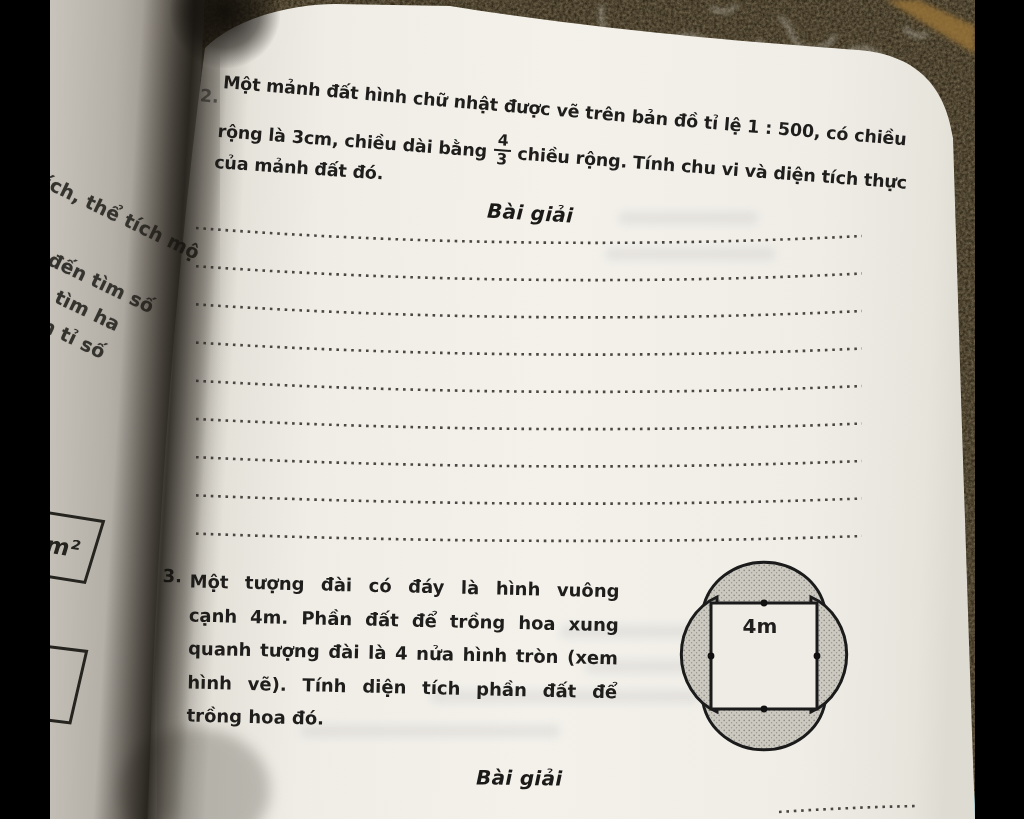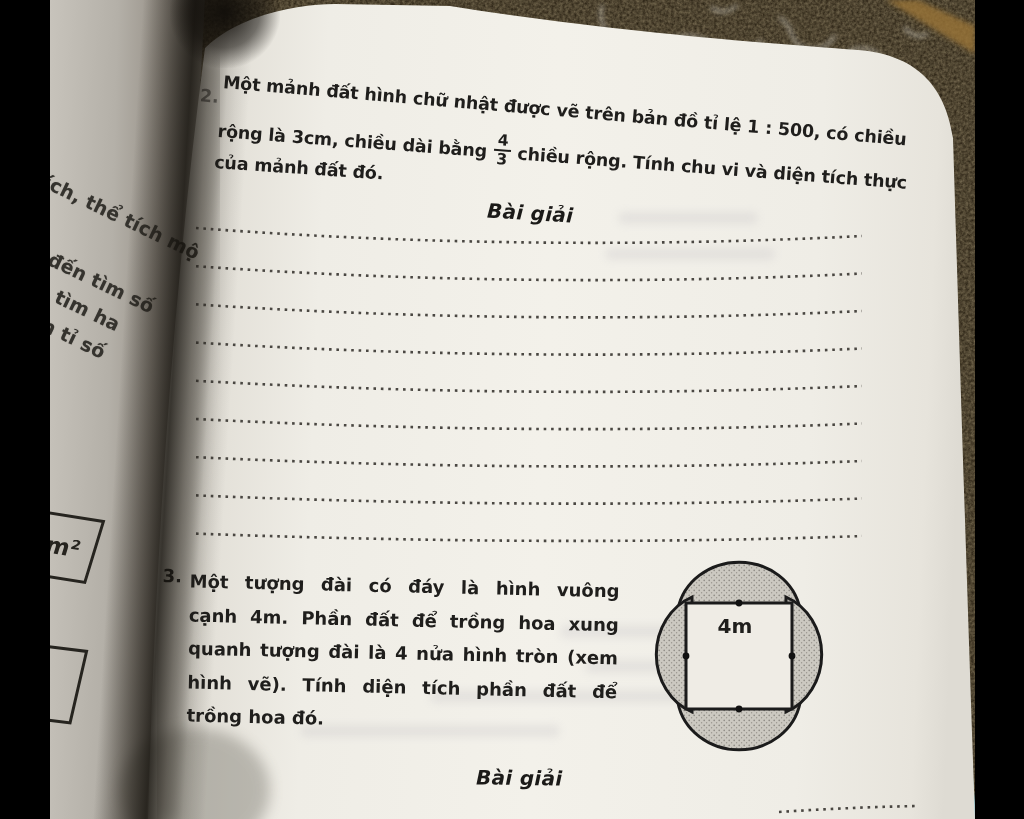--- a/index.html
+++ b/index.html
@@ -51,21 +51,21 @@
 
   .p3{position:absolute;left:163px;top:564px;width:460px;z-index:10;
     transform:rotate(1.3deg);transform-origin:left top;font-size:18px;font-weight:600;
     color:#1f1e1c;}
   .p3 .p3-num{position:absolute;left:0;top:1px;}
   .p3 .p3-lines{margin-left:27px;width:430px;line-height:33.5px;}
   .p3 .p3-line{text-align:justify;text-align-last:justify;}
   .p3 .p3-line:last-child{text-align-last:left;}
 
   
-  .figure-wrap{position:absolute;left:623px;top:549px;z-index:15;}
+  .figure-wrap{position:absolute;left:648px;top:549px;z-index:15;}
 
   
   .spine-overlay{position:absolute;left:118px;top:-6px;width:112px;height:832px;z-index:40;
     pointer-events:none;transform:rotate(3.5deg);
     background:linear-gradient(90deg, rgba(24,20,14,0) 0%, rgba(24,20,14,.45) 26%,
       rgba(18,15,10,.78) 47%, rgba(24,20,14,.42) 63%, rgba(24,20,14,.12) 80%, rgba(24,20,14,0) 100%);}
   .spine-top-wedge{position:absolute;left:170px;top:-18px;width:110px;height:86px;z-index:41;
     pointer-events:none;
     background:radial-gradient(ellipse at 50% 35%, rgba(16,13,9,.95) 0%, rgba(16,13,9,.55) 45%, rgba(16,13,9,0) 72%);}
 </style>

